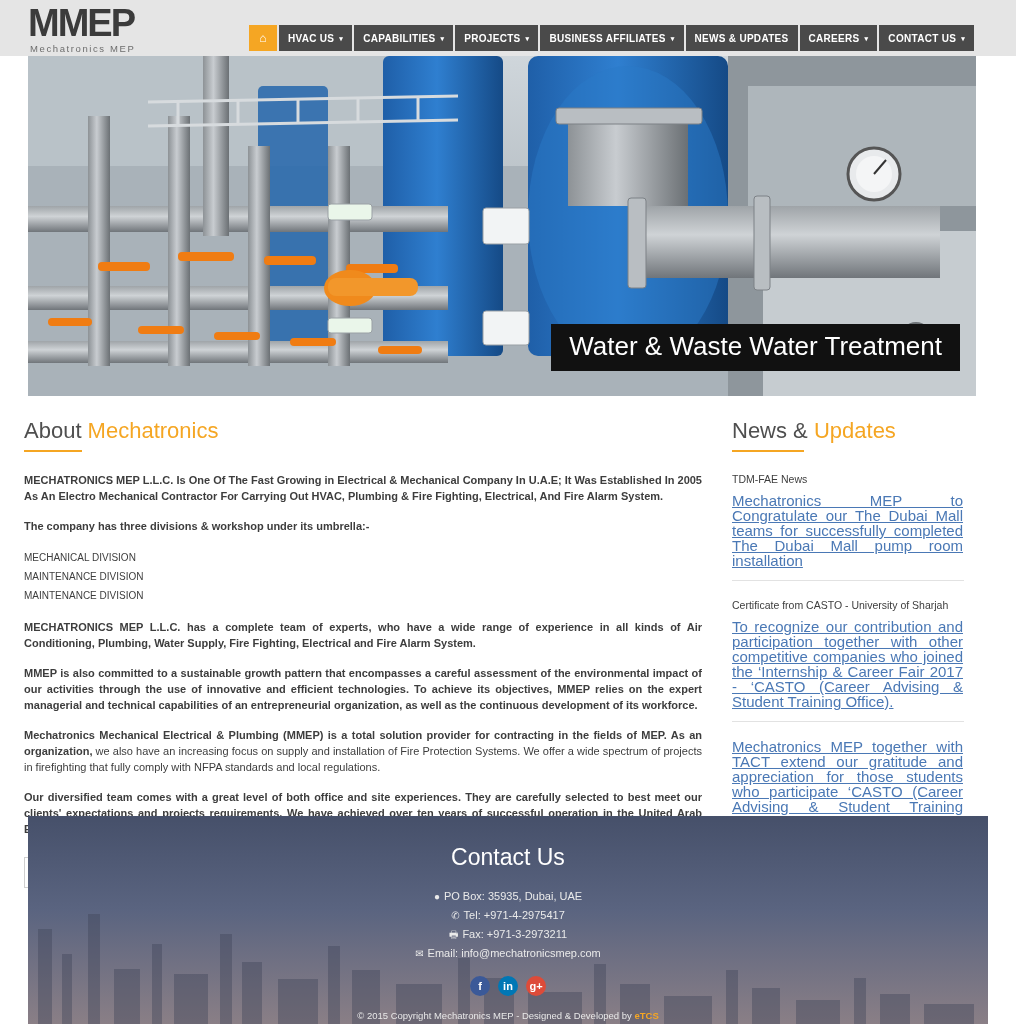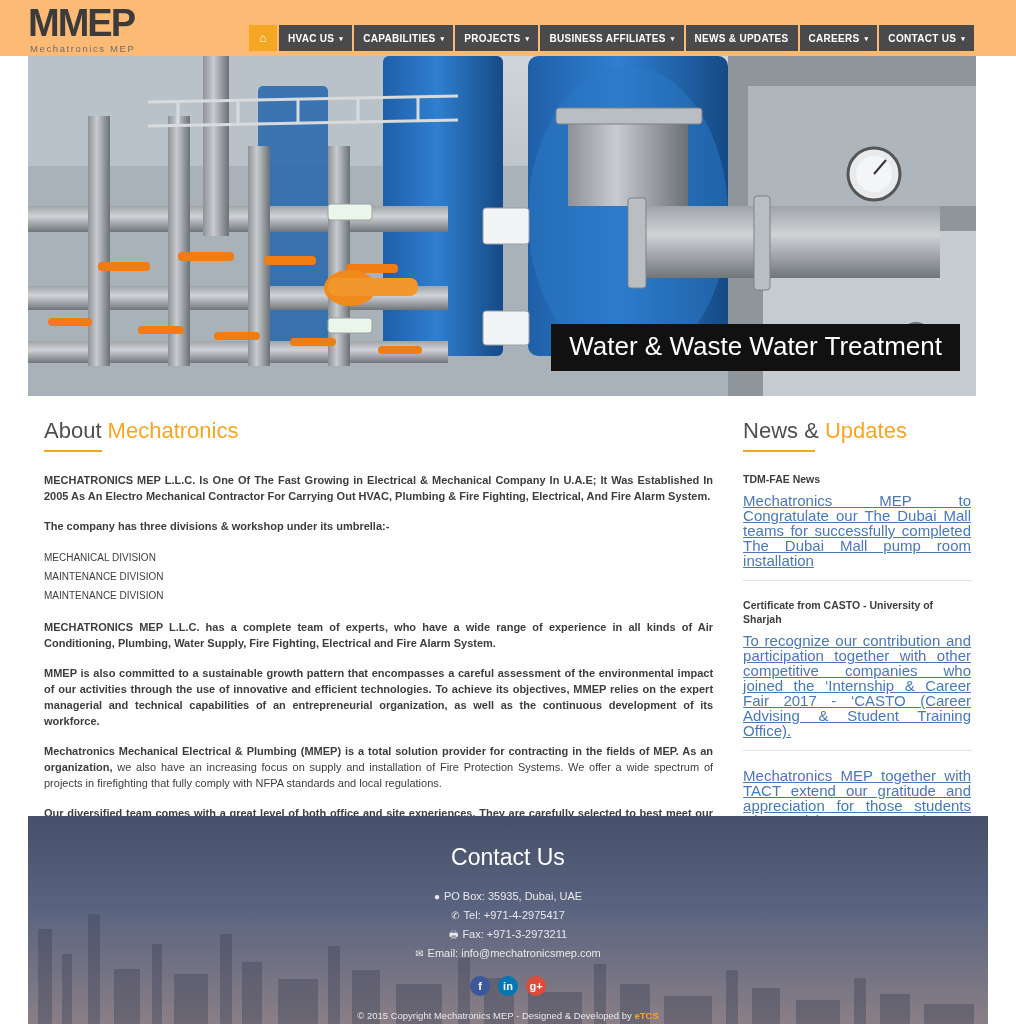--- a/index.html
+++ b/index.html
@@ -7,21 +7,21 @@
   body {
     width:1016px; height:1024px;
     background:#ffffff;
     font-family:"Liberation Sans", sans-serif;
     overflow:hidden;
   }
   .page { width:1016px; height:1024px; position:relative; background:#fff; }
 
   
   .header {
-    height:56px; width:1016px; position:relative; background:#fdba74;
+    height:56px; width:1016px; position:relative; background:#e5e5e5;
   }
   .logo { position:absolute; left:28px; top:4px; width:180px; }
   .logo-main {
     font-size:38px; font-weight:bold; letter-spacing:-2px;
     color:#3b3b3b; line-height:38px; font-family:"Liberation Sans", sans-serif;
   }
   .logo-sub {
     font-size:9.5px; color:#6d6d6d; letter-spacing:1.6px;
     margin-top:1px; padding-left:2px;
   }
@@ -48,21 +48,21 @@
   }
   .hero-img { position:absolute; inset:0; }
   .hero-caption {
     position:absolute; right:16px; bottom:25px;
     background:#111; color:#fff; font-size:26px; padding:7px 18px 9px 18px;
     font-family:"Liberation Sans", sans-serif;
   }
 
   
   .main {
-    display:flex; padding:0 44px; margin-top:22px; width:1016px;
+    display:flex; padding:0 24px; margin-top:22px; width:1016px;
   }
   .col-left { width:700px; padding-right:22px; }
   .col-right { width:240px; padding-left:8px; }
 
   .sec-title {
     font-size:22px; color:#4f4f4f; font-weight:normal;
     padding-bottom:8px; position:relative; margin:0 0 20px 0;
   }
   .sec-title .accent { color:#f5a623; }
   .sec-title:after {
@@ -80,21 +80,21 @@
 
   .read-more {
     display:inline-block; border:1px solid #cfcfcf; color:#4a4a4a;
     font-size:10px; font-weight:bold; padding:9px 16px; letter-spacing:.4px;
     background:#fff; cursor:pointer; margin-top:6px;
   }
 
   
   .news-item { margin-bottom:17px; }
   .news-title {
-    font-size:10.5px; font-weight:bold; color:#3d3d3d; margin:0 0 7px 0; line-height:14px;
+    font-size:10.5px; font-weight:normal; color:#3d3d3d; margin:0 0 7px 0; line-height:14px;
   }
   .news-text {
     font-size:15px; color:#4a78b5; line-height:15px; text-align:justify;
     text-decoration:underline; margin:0 1px 12px 0; cursor:pointer;
   }
   .news-sep { border-bottom:1px solid #e2e2e2; margin-bottom:14px; }
 
   
   .footer {
     position:absolute; left:28px; top:816px; width:960px; height:208px;

